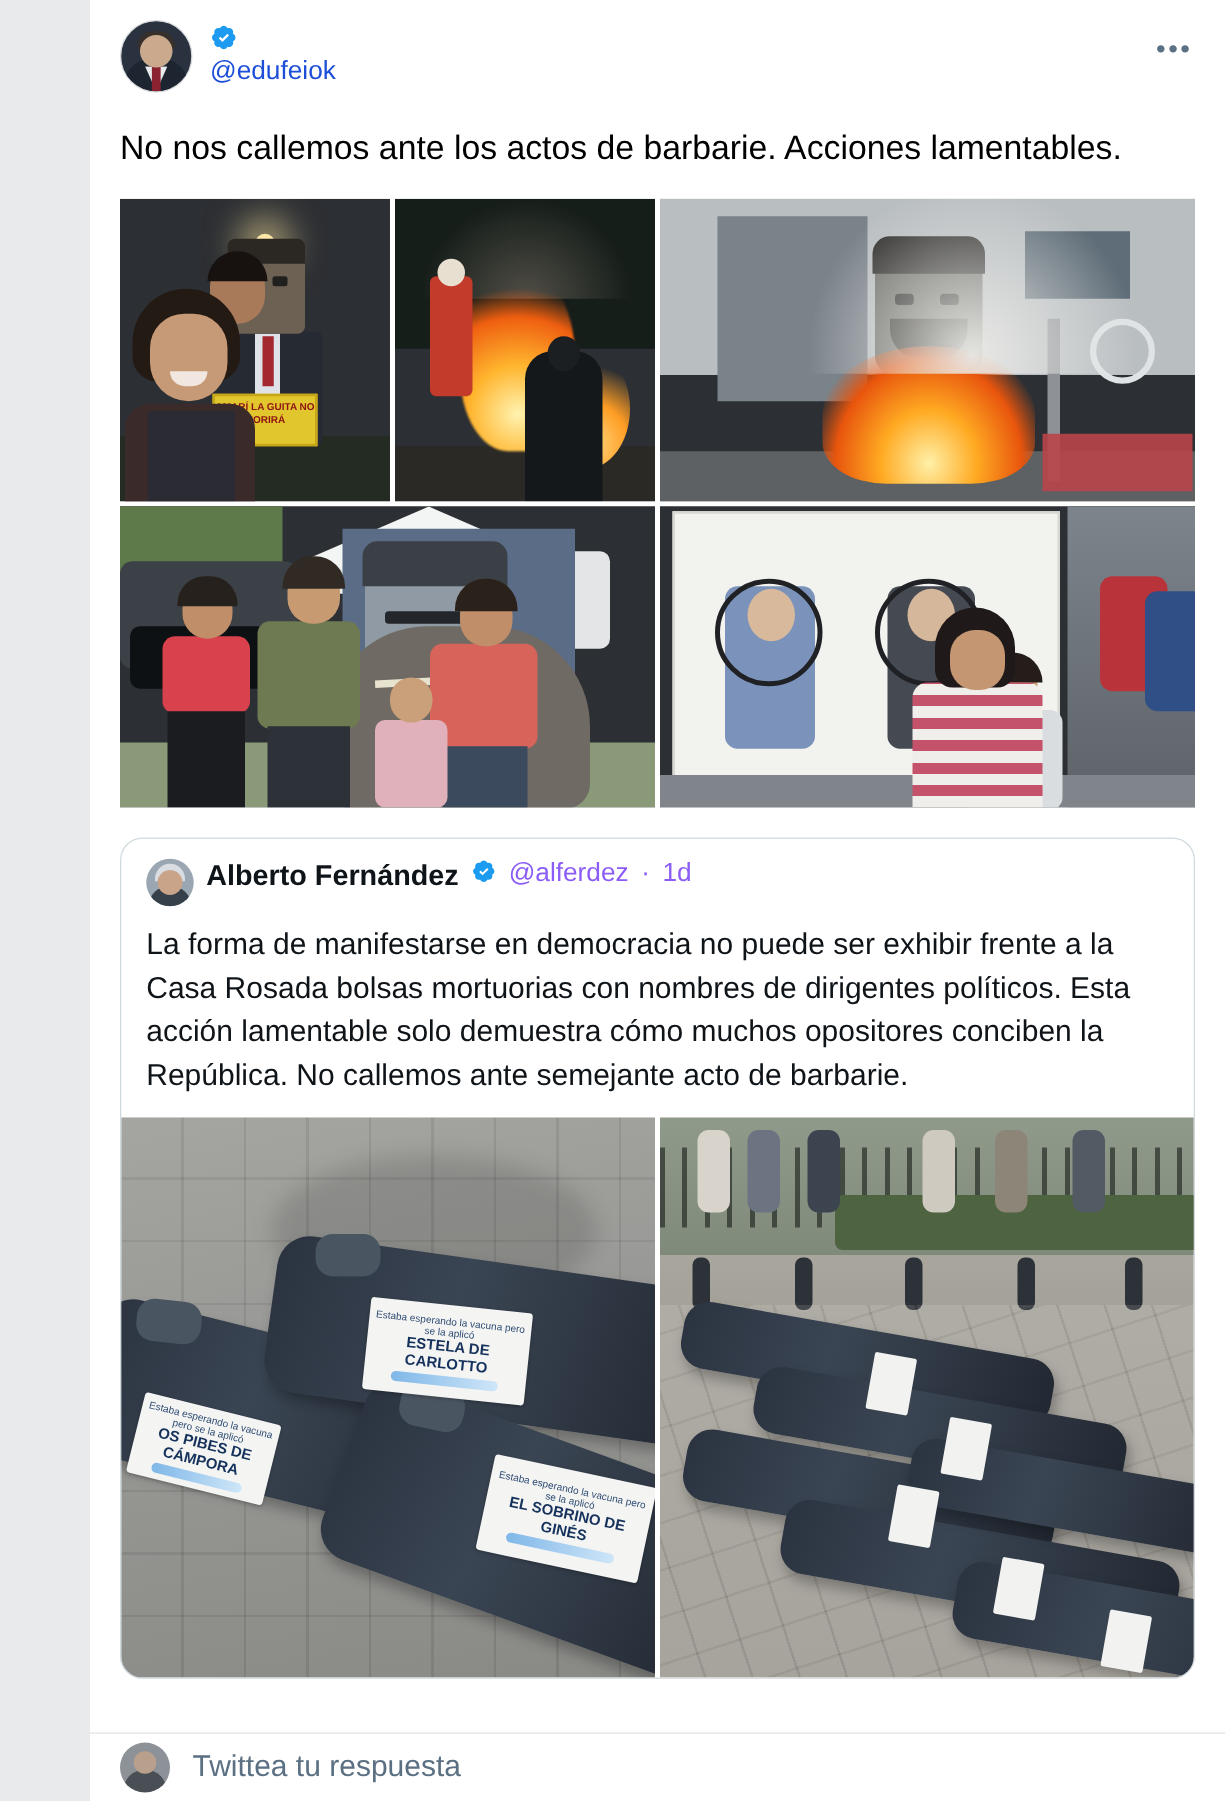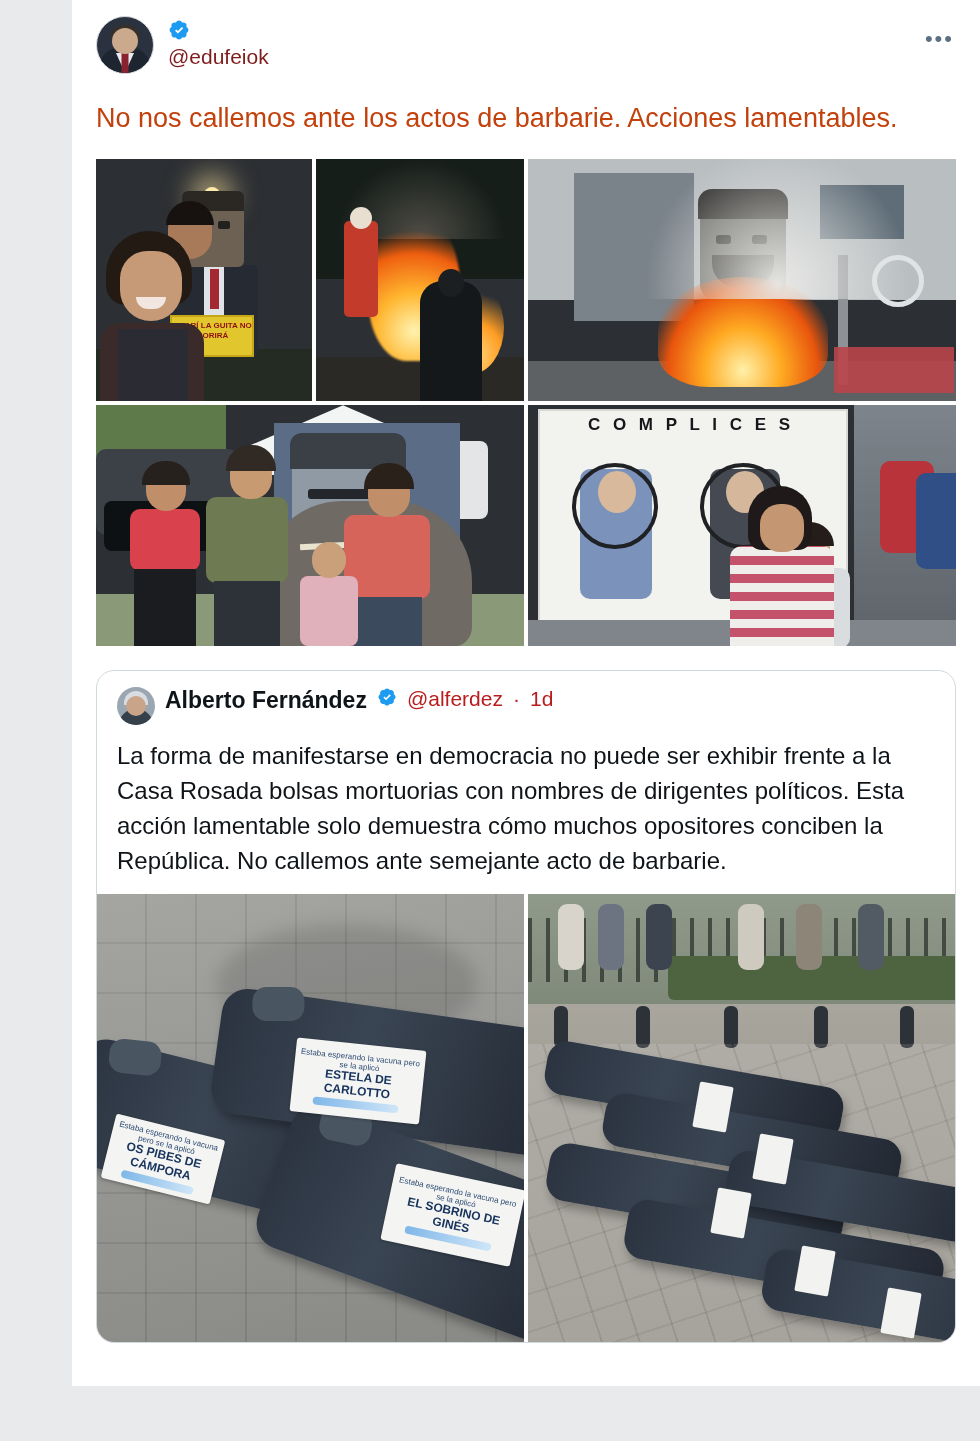--- a/index.html
+++ b/index.html
@@ -105,37 +105,37 @@
     letter-spacing: -0.2px;
   }
   .verified {
     width: 22px;
     height: 22px;
     flex: 0 0 22px;
     display: block;
   }
   .handle {
     font-size: 21px;
-    color: #7f1d1d;
+    color: #1d4ed8;
     margin-top: 4px;
   }
   .more-btn {
     position: absolute;
     right: 26px;
     top: 28px;
     font-size: 22px;
     color: #5b7083;
     letter-spacing: 2px;
     line-height: 1;
   }
   .tweet-text {
     padding: 26px 24px 0 24px;
     font-size: 27px;
     line-height: 1.38;
-    color: #c2410c;
+    color: #000000;
   }
   .media-grid {
     margin: 22px 24px 0 24px;
     width: 860px;
     border-radius: 0;
     overflow: hidden;
     display: grid;
     grid-template-columns: 216px 208px 436px;
     grid-template-rows: 242px 241px;
     gap: 4px;
@@ -273,21 +273,21 @@
   }
   .q-avatar {
     width: 38px; height: 38px; border-radius: 50%;
     background: #9aa7b3; position: relative; overflow: hidden; flex: 0 0 38px;
   }
   .q-avatar .qa-hair { position:absolute; left:50%; top:10%; transform:translateX(-50%); width:24px; height:14px; border-radius:12px 12px 0 0; background:#d9dde1;}
   .q-avatar .qa-face { position:absolute; left:50%; top:24%; transform:translateX(-50%); width:20px; height:20px; border-radius:50%; background:#c9a488;}
   .q-avatar .qa-body { position:absolute; left:50%; bottom:0; transform:translateX(-50%); width:34px; height:16px; border-radius:16px 16px 0 0; background:#36404b;}
   .q-name { font-size: 23px; font-weight: bold; color: #0f1419; }
   .q-verified { width: 20px; height: 20px; flex: 0 0 20px; }
-  .q-handle { font-size: 21px; color: #b91c1c; }
+  .q-handle { font-size: 21px; color: #8b5cf6; }
   .q-text {
     padding: 14px 20px 16px 20px;
     font-size: 24px;
     line-height: 1.45;
     color: #0f1419;
   }
   .q-media {
     display: grid;
     grid-template-columns: 1fr 1fr;
     gap: 4px;
@@ -499,21 +499,20 @@
             <div class="k-dress"></div>
             <div class="k-head"></div>
           </div>
       </div>
 
       <div class="cell c5 p5">
         <div class="crowd"></div>
         <div class="c-red"></div>
         <div class="c-blue"></div>
         <div class="banner"></div>
-        <div class="banner-title">C O M P L I C E S</div>
         <div class="por1"></div>
           <div class="por1-head"></div>
           <div class="tgt1"></div>
         <div class="por2"></div>
           <div class="por2-head"></div>
           <div class="tgt2"></div>
         <div class="floor"></div>
         <div class="boy">
             <div class="b-shirt"></div>
             <div class="b-head"></div>
@@ -601,13 +600,20 @@
           <div class="minitag mt1"></div>
             <div class="minitag mt2"></div>
             <div class="minitag mt3"></div>
           <div class="minitag mt4"></div>
             <div class="minitag mt5"></div>
         </div>
       </div>
     </div>
   </div>
 
+  <div class="reply-bar">
+    <div class="reply-avatar">
+      <div class="ra-body"></div>
+        <div class="ra-head"></div>
+    </div>
+    <div class="reply-placeholder">Twittea tu respuesta</div>
+  </div>
 </div>
 
 </body></html>

